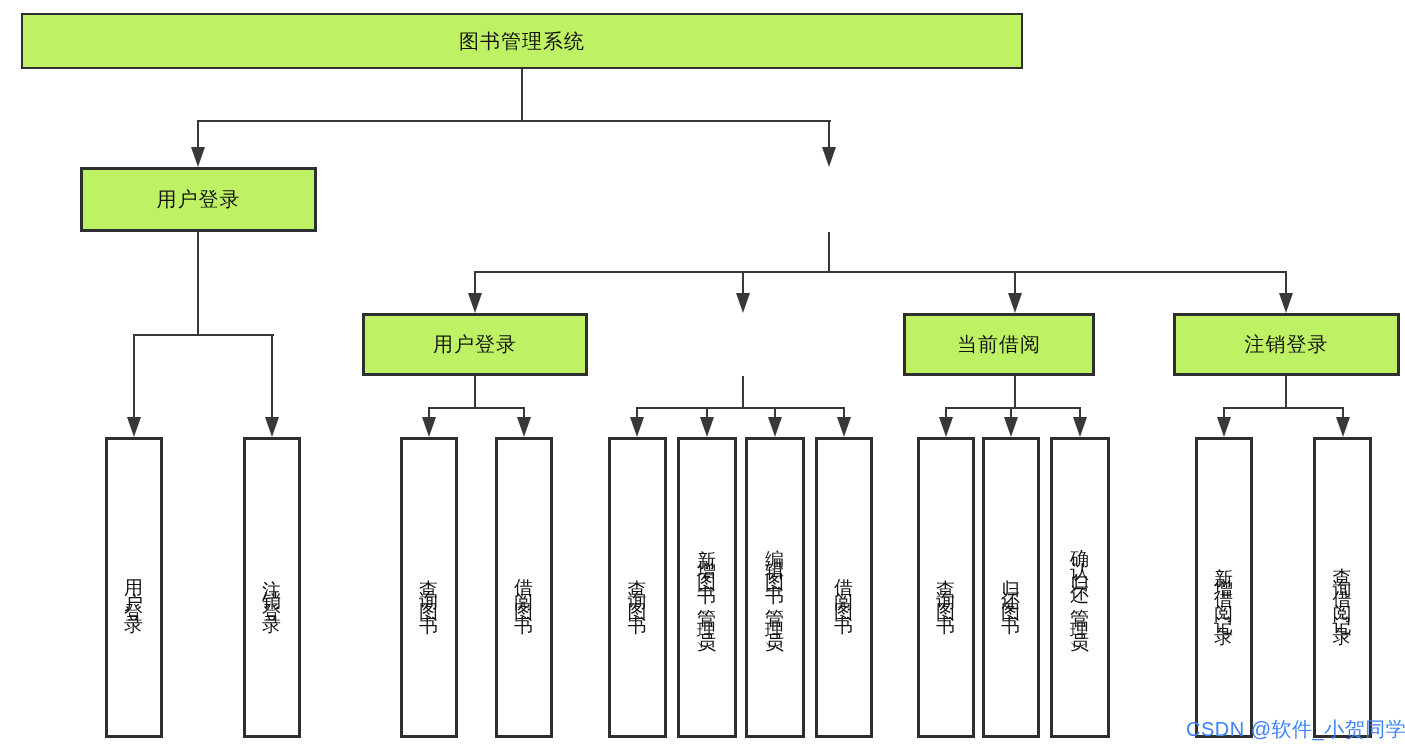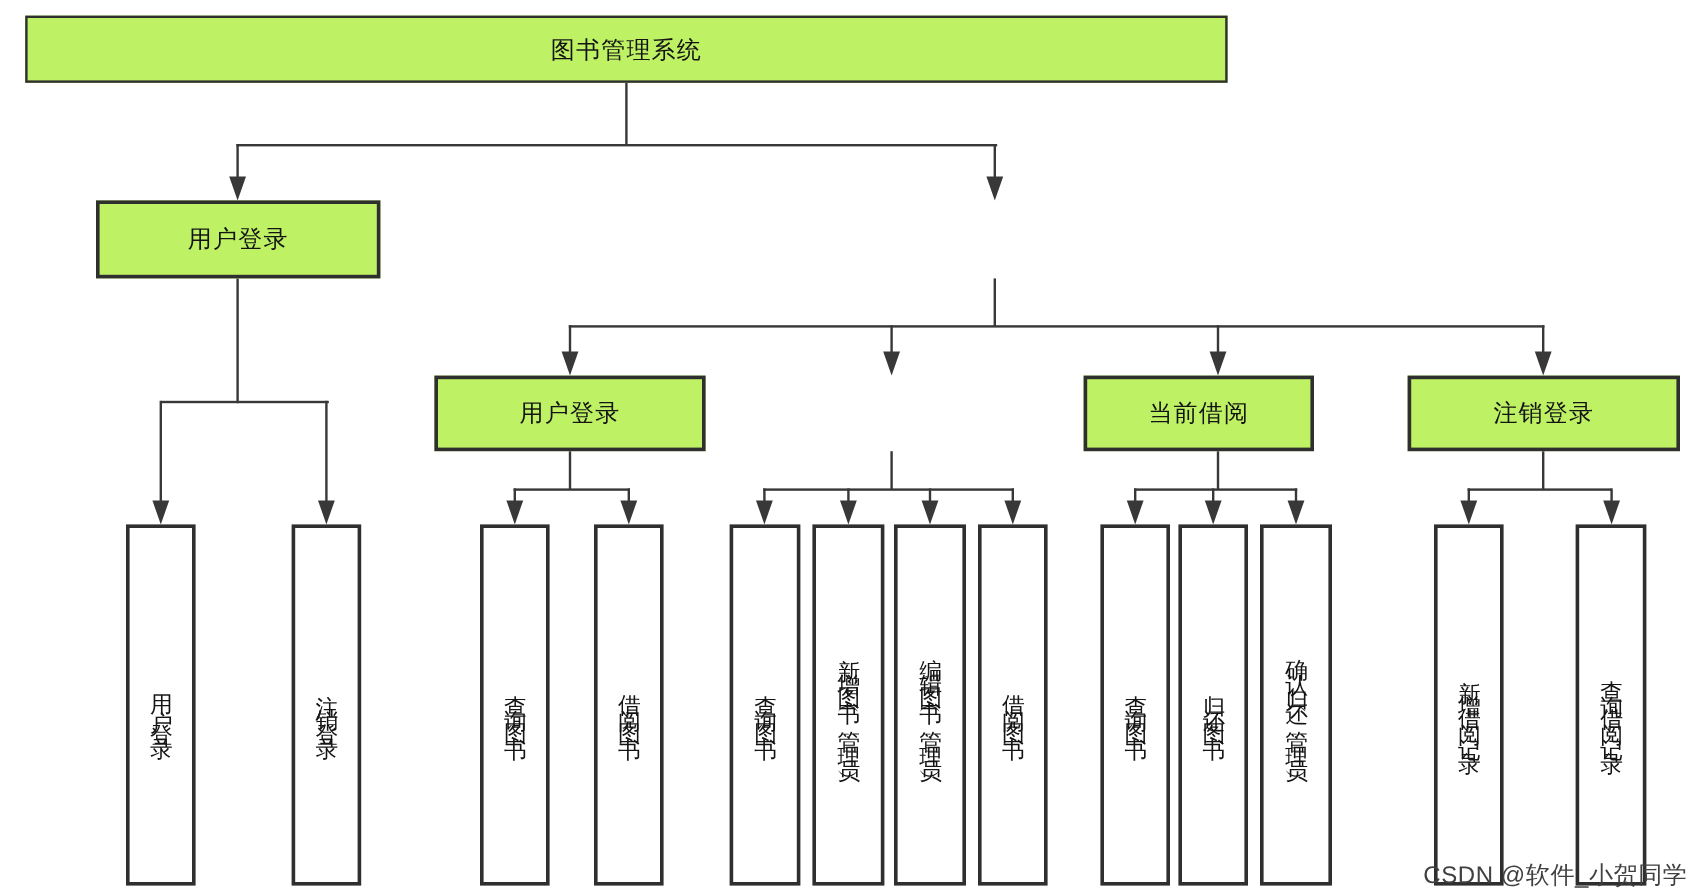--- a/index.html
+++ b/index.html
@@ -21,21 +21,21 @@
   .vtext{
     writing-mode:vertical-rl;text-orientation:mixed;
     font-size:19px;letter-spacing:12px;line-height:1;color:#141414;
   }
   
   .vl{position:absolute;width:2px;background:#383838;z-index:1;}
   .hl{position:absolute;height:2px;background:#383838;z-index:1;}
   .ar{position:absolute;width:0;height:0;border:solid transparent;
       border-width:20px 7px 0 7px;border-top-color:#383838;z-index:1;}
   
-  .wm{position:absolute;left:1186px;top:716px;font-size:20px;color:#404040;
+  .wm{position:absolute;left:1186px;top:716px;font-size:20px;color:#3b82f6;
       letter-spacing:0.5px;z-index:9;white-space:nowrap;}
 </style>
 </head>
 <body>
 
 <div class="canvas">
 
   <div class="hbox root" style="left:21px;top:13px;width:1002px;height:56px">图书管理系统</div>
 
   <div class="vl" style="left:521px;top:69px;height:52px"></div>

